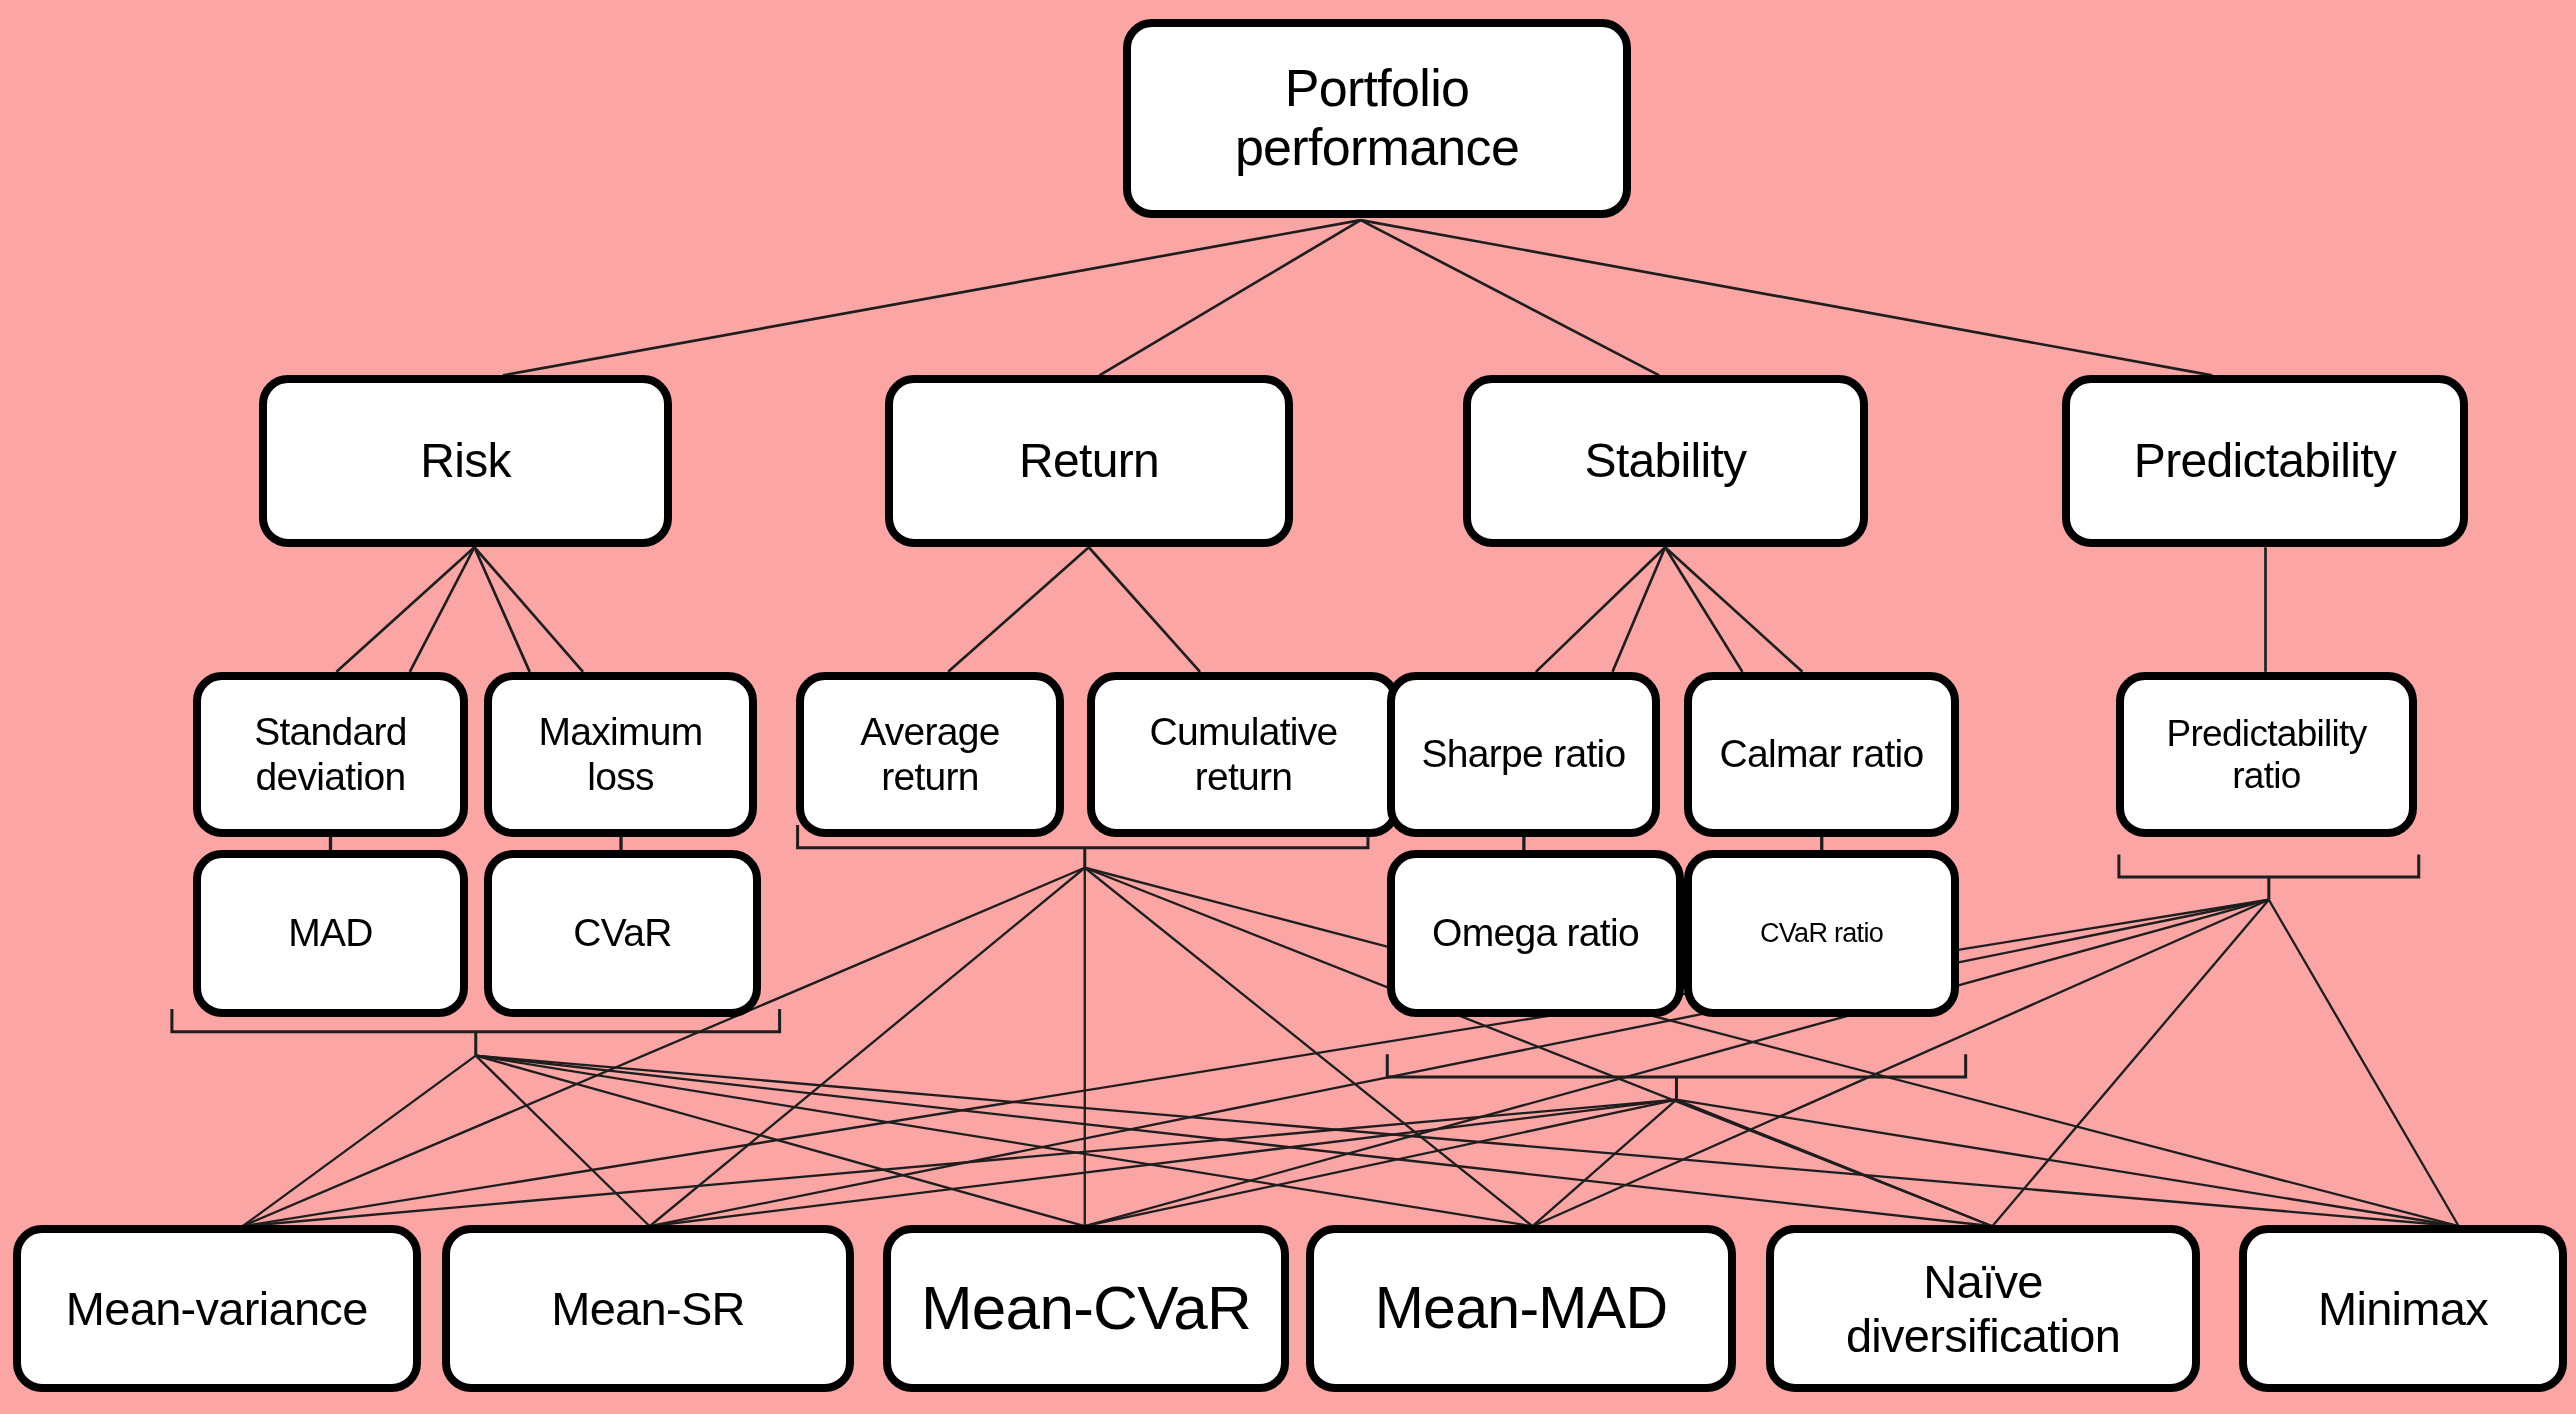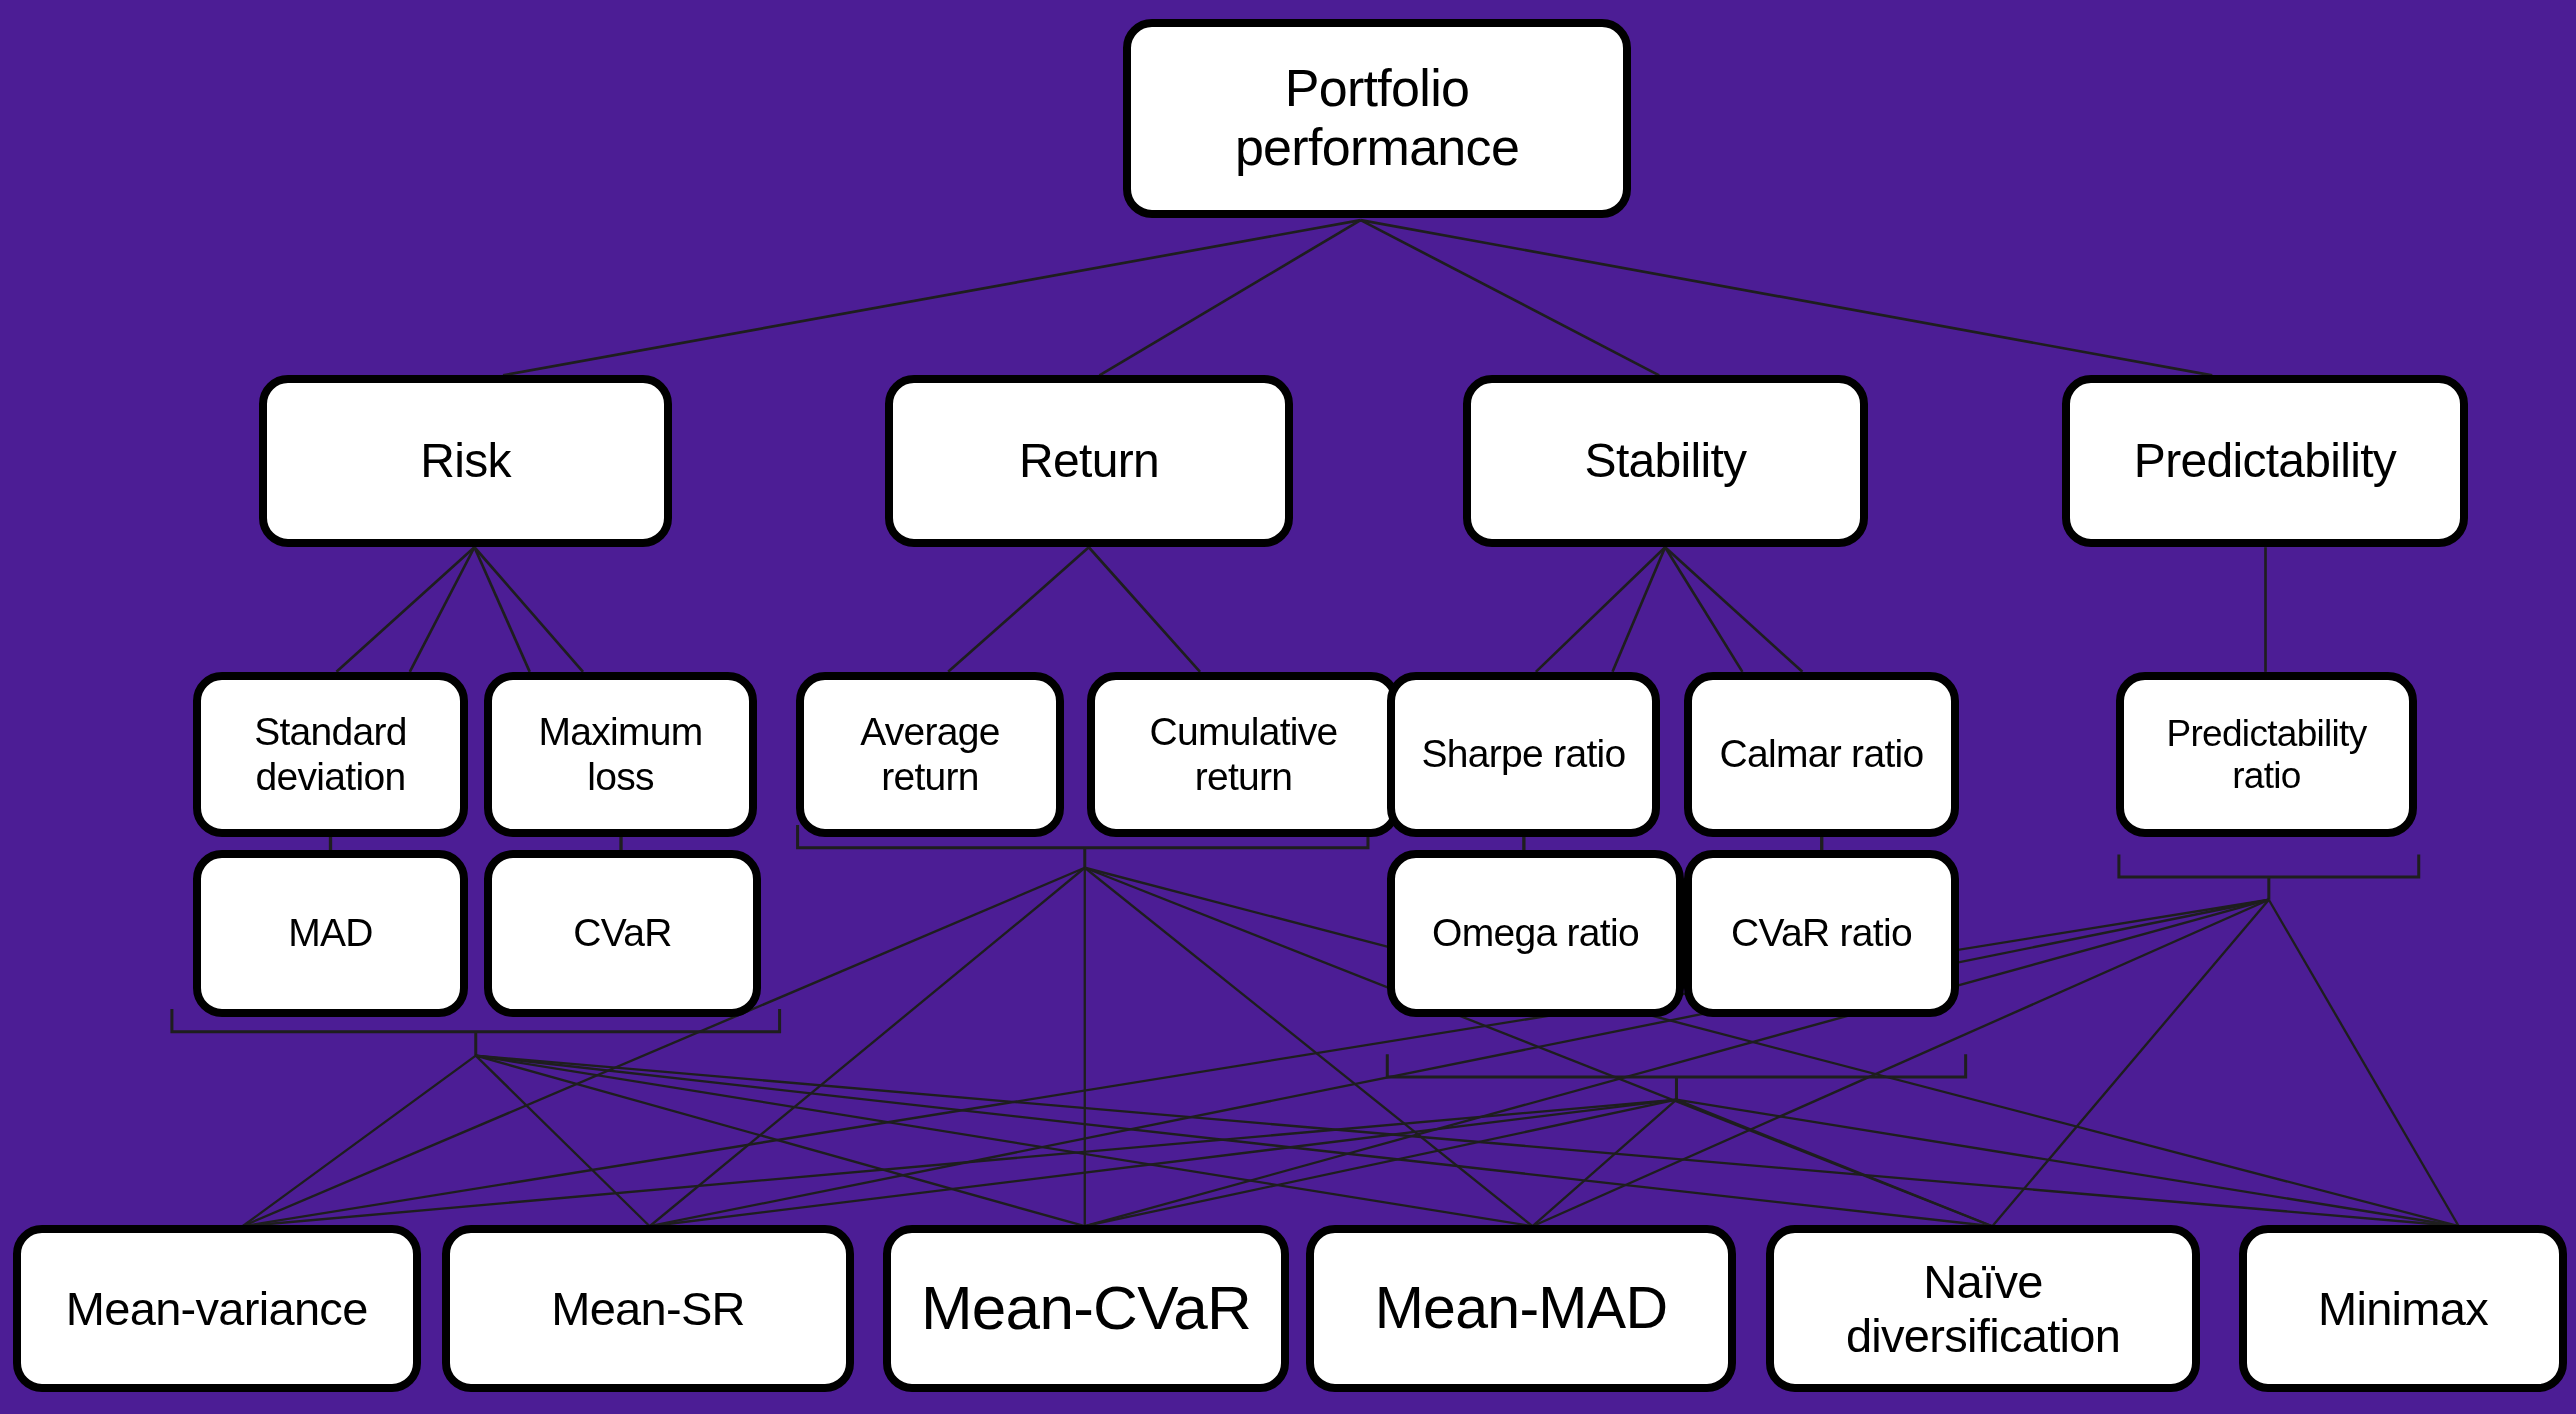--- a/index.html
+++ b/index.html
@@ -27,21 +27,21 @@
     text-align:center;
     white-space:pre-line;
     line-height:1.13;
     letter-spacing:-0.7px;
     padding:0 9.3px;
   }
 </style>
 </head>
 <body>
 
-<div class="canvas" id="canvas" style="width: 2576px; height: 1415px; background: #4c1d95;">
+<div class="canvas" id="canvas" style="width: 2576px; height: 1415px; background: #fca5a5;">
   <svg id="edges-layer" width="2576" height="1415" viewBox="0 0 3866 2123">
       <line x1="2042" y1="330" x2="755" y2="563" stroke="#1e1e1e" stroke-width="4"></line>
       <line x1="2042" y1="330" x2="1650" y2="563" stroke="#1e1e1e" stroke-width="4"></line>
       <line x1="2042" y1="330" x2="2490" y2="563" stroke="#1e1e1e" stroke-width="4"></line>
       <line x1="2042" y1="330" x2="3320" y2="563" stroke="#1e1e1e" stroke-width="4"></line>
       <line x1="712" y1="821" x2="505" y2="1008" stroke="#1e1e1e" stroke-width="4"></line>
       <line x1="712" y1="821" x2="615" y2="1008" stroke="#1e1e1e" stroke-width="4"></line>
       <line x1="712" y1="821" x2="795" y2="1008" stroke="#1e1e1e" stroke-width="4"></line>
       <line x1="712" y1="821" x2="875" y2="1008" stroke="#1e1e1e" stroke-width="4"></line>
       <line x1="1634" y1="821" x2="1423" y2="1008" stroke="#1e1e1e" stroke-width="4"></line>
@@ -130,21 +130,21 @@
       <div class="node" style="left: 193px; top: 850px; width: 275px; height: 167px; border-color: rgb(0, 0, 0);">
         <span class="node-label" style="font-size: 39px;">MAD</span>
       </div>
       <div class="node" style="left: 484px; top: 850px; width: 277px; height: 167px; border-color: rgb(0, 0, 0);">
         <span class="node-label" style="font-size: 39px;">CVaR</span>
       </div>
       <div class="node" style="left: 1387px; top: 850px; width: 297px; height: 167px; border-color: rgb(0, 0, 0);">
         <span class="node-label" style="font-size: 39px;">Omega ratio</span>
       </div>
       <div class="node" style="left: 1684px; top: 850px; width: 275px; height: 167px; border-color: rgb(0, 0, 0);">
-        <span class="node-label" style="font-size: 39px;">CVaR ratio</span>
+        <span class="node-label" style="font-size: 27px;">CVaR ratio</span>
       </div>
       <div class="node" style="left: 12.7px; top: 1225px; width: 408px; height: 167px; border-color: rgb(0, 0, 0);">
         <span class="node-label" style="font-size: 47px;">Mean-variance</span>
       </div>
       <div class="node" style="left: 442px; top: 1225px; width: 412px; height: 167px; border-color: rgb(0, 0, 0);">
         <span class="node-label" style="font-size: 47px;">Mean-SR</span>
       </div>
       <div class="node" style="left: 883px; top: 1225px; width: 406px; height: 167px; border-color: rgb(0, 0, 0);">
         <span class="node-label" style="font-size: 62px;">Mean-CVaR</span>
       </div>

